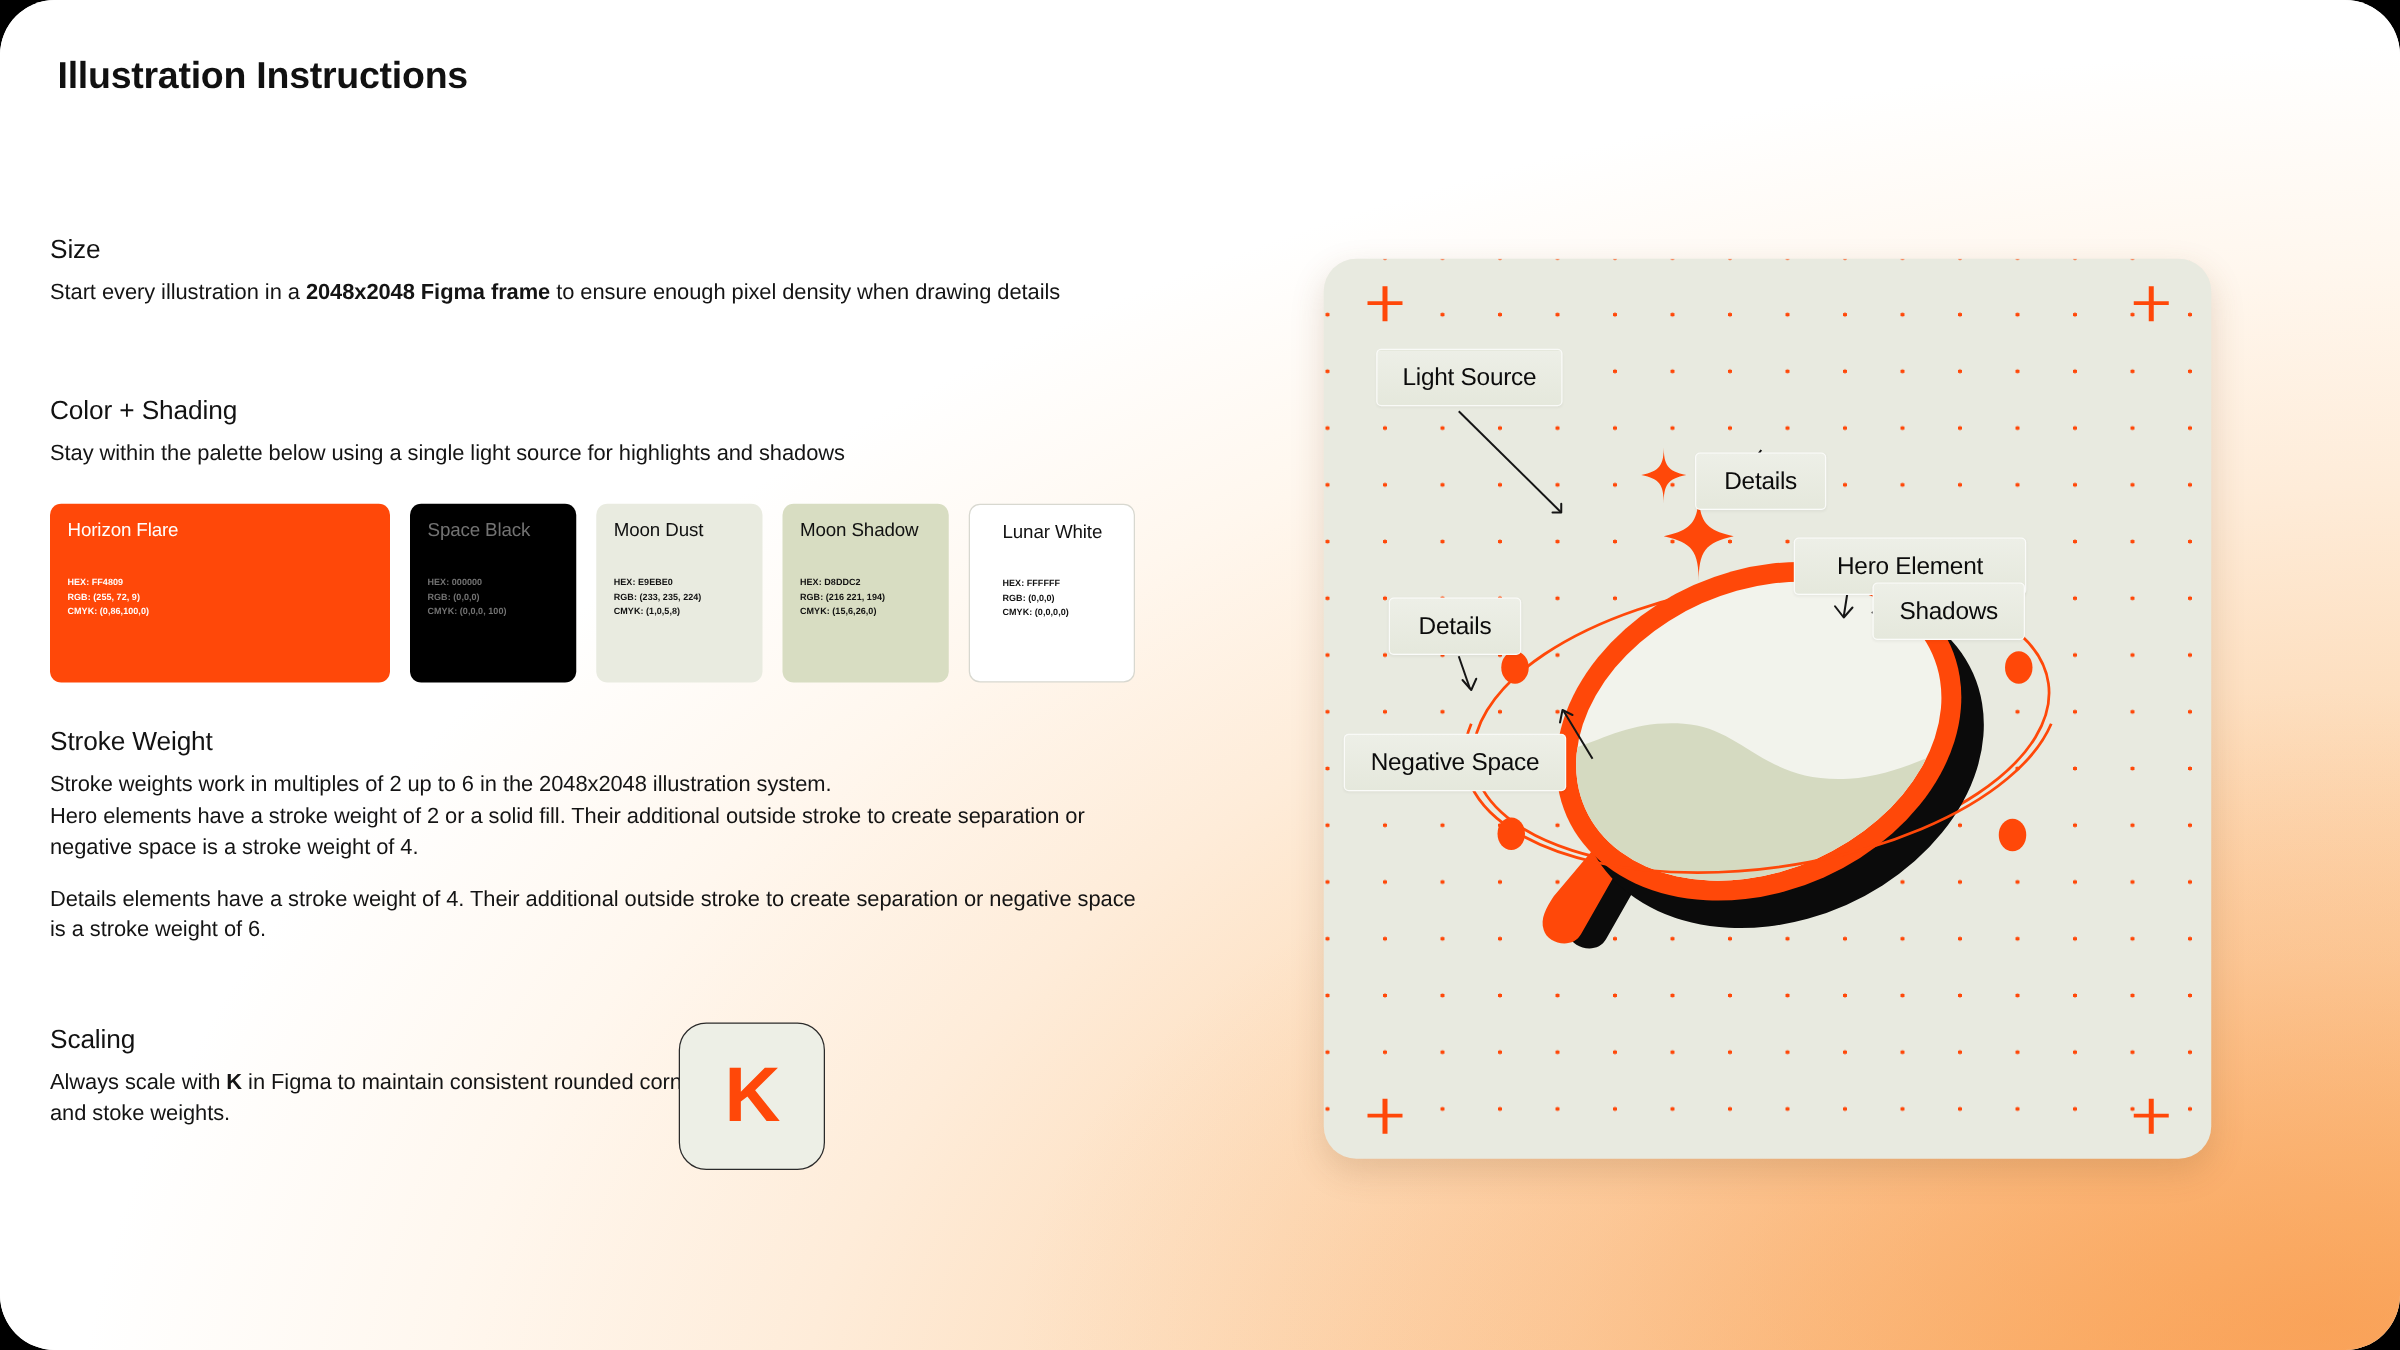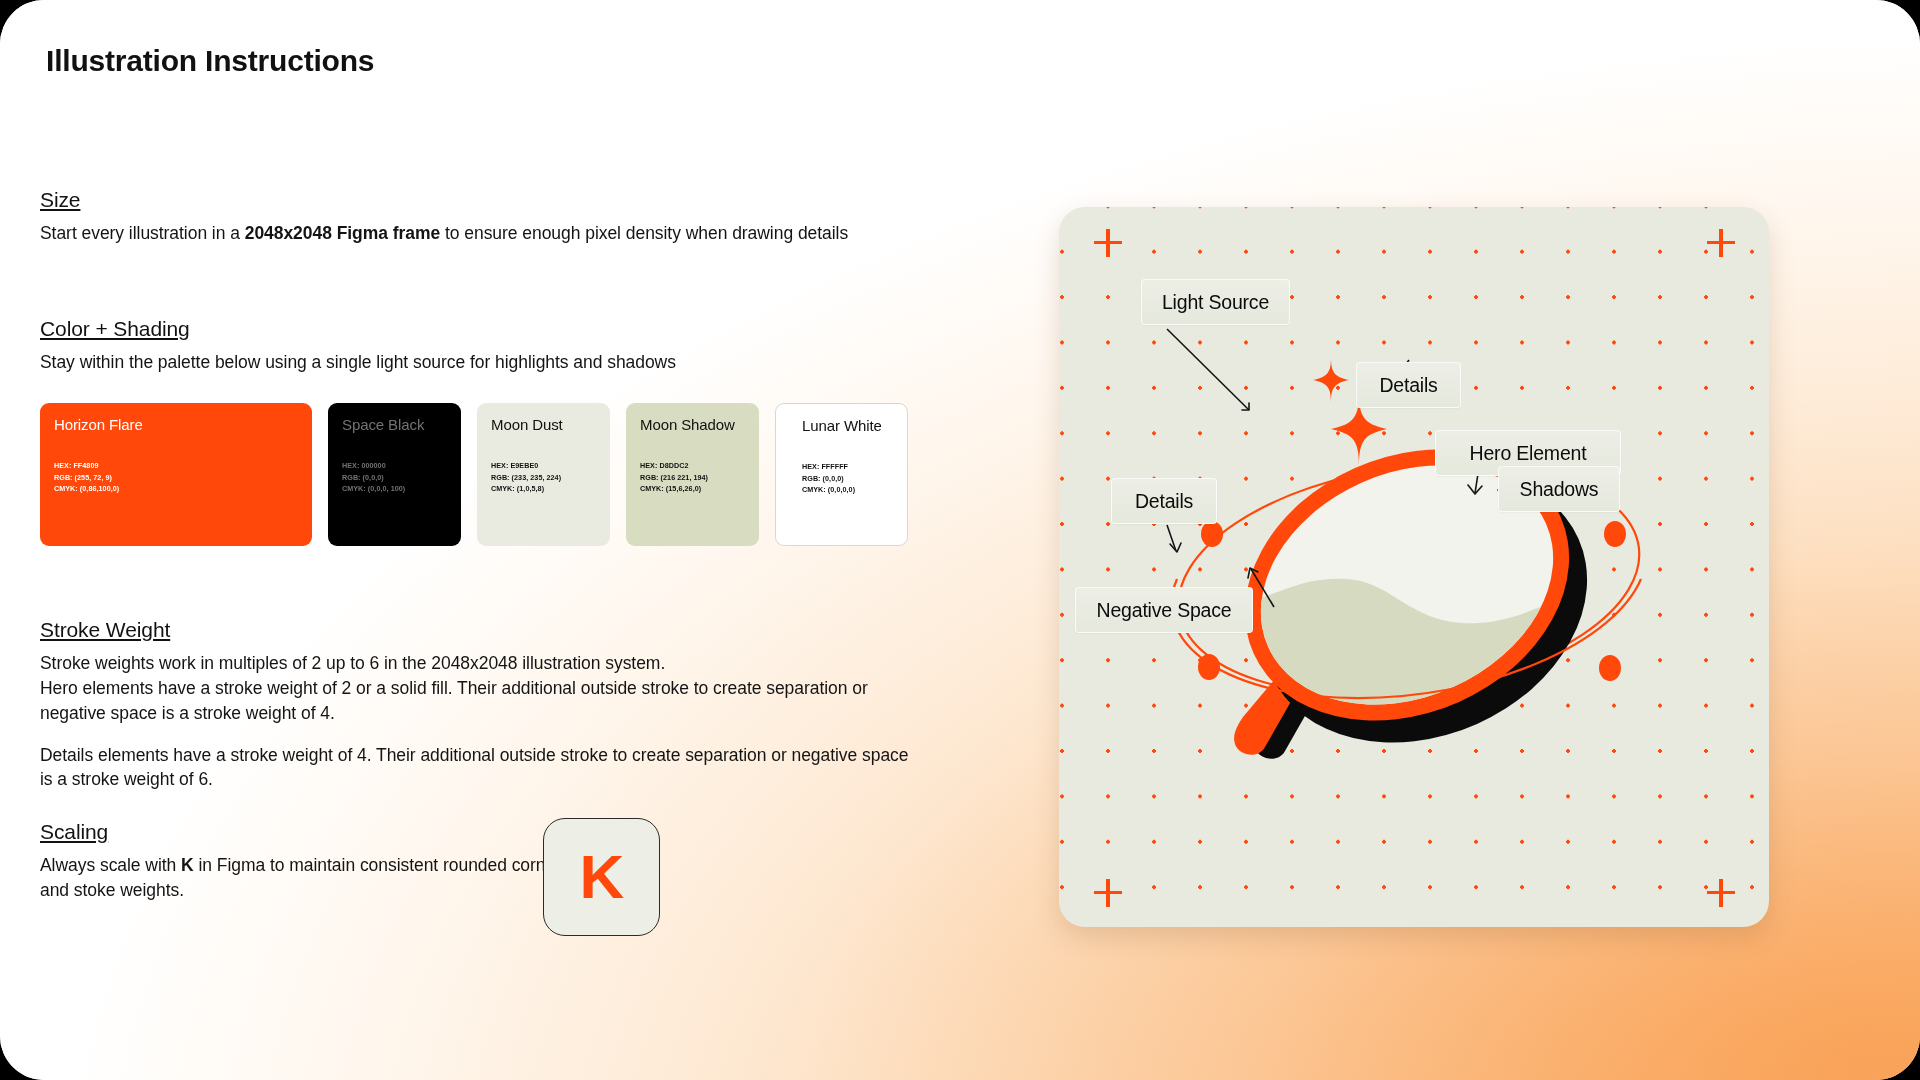--- a/index.html
+++ b/index.html
@@ -31,32 +31,32 @@
 
   
   .page-title {
     position:absolute; left:46px; top:44px;
     font-size:30px; font-weight:700; color:#111111;
     letter-spacing:-0.2px;
   }
   .section { position:absolute; left:40px; }
   .sec-h {
     font-size:21px; font-weight:400; color:#121212;
-    letter-spacing:-0.1px; margin-bottom:9px;text-decoration:underline;
+    letter-spacing:-0.1px; margin-bottom:9px;
   }
   .sec-p {
     font-size:17.5px; font-weight:400; color:#141414;
     line-height:1.42; letter-spacing:-0.05px;
   }
   .sec-p b { font-weight:700; }
   .sec-gap { height:17px; }
 
   #sec-size     { top:188px; width:880px; }
   #sec-color    { top:317px; width:880px; }
-  #sec-stroke   { top:582px; width:880px;margin-top:36px; }
+  #sec-stroke   { top:582px; width:880px; }
   #sec-scaling  { top:820px; width:560px; }
 
   
   .swatches {
     position:absolute; left:40px; top:403px;
     display:flex; gap:16px; align-items:flex-start;
   }
   .swatch {
     border-radius:9px;
     padding:13px 14px 0 14px;
@@ -130,21 +130,21 @@
   .tag {
     position:absolute;
     background:linear-gradient(180deg,#EDEFE7 0%, #E5E8DC 100%);
     border:1px solid rgba(255,255,255,0.78);
     border-radius:4px;
     display:flex; align-items:center; justify-content:center;
     font-size:19.5px; color:#0c0c0c; letter-spacing:-0.2px;
     box-shadow:0 1px 2px rgba(0,0,0,0.04);
     white-space:nowrap;
   }
-  .tag-light   { left:42px;  top:72px;  width:149px; height:46px;margin-left:40px; }
+  .tag-light   { left:42px;  top:72px;  width:149px; height:46px; }
   .tag-det1    { left:297px; top:155px; width:105px; height:46px; }
   .tag-hero    { left:376px; top:223px; width:186px; height:46px; }
   .tag-det2    { left:52px;  top:271px; width:106px; height:46px; }
   .tag-shad    { left:439px; top:259px; width:122px; height:46px;
                  position:absolute; }
   .tag-neg     { left:16px;  top:380px; width:178px; height:46px; }
 </style>
 </head>
 <body>
 

